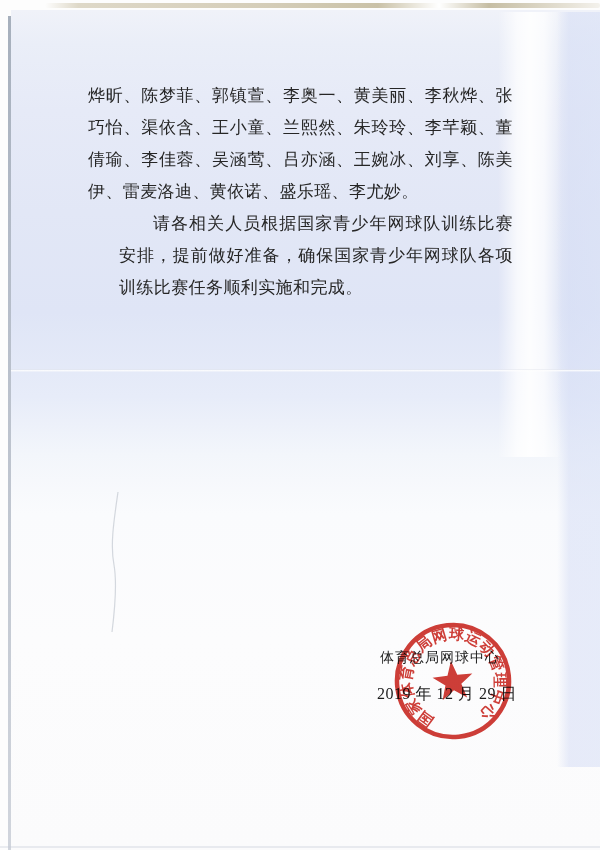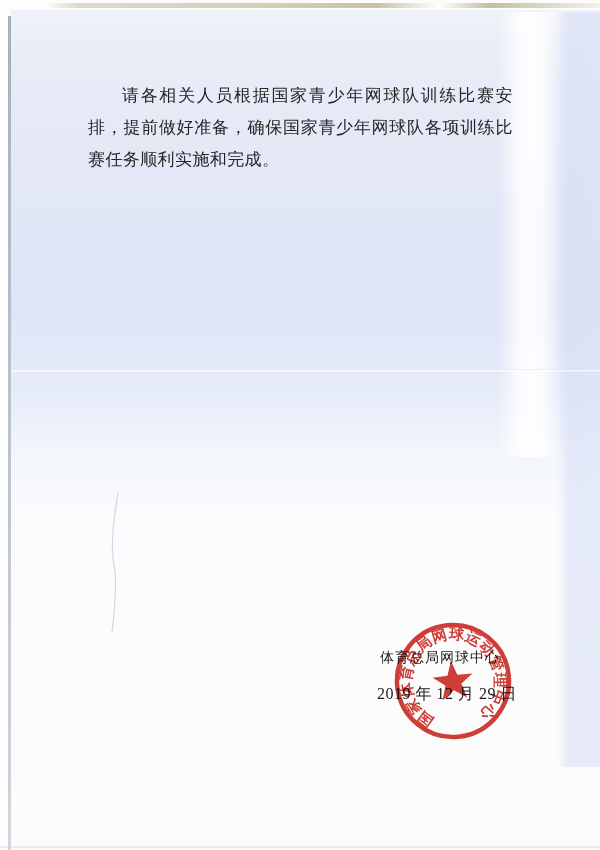--- a/index.html
+++ b/index.html
@@ -85,21 +85,21 @@
 
   
   .content {
     position: absolute; left: 88px; top: 80px; width: 425px;
     font-size: 17px; line-height: 32px;
     color: #262626;
     text-align: justify;
     letter-spacing: 0.4px;
   }
   .content p { margin: 0; }
-  .content p.indent { text-indent: 2em; }
+  .content p.indent { text-indent: 2em; margin-left: 31px; }
 
   
   .sig-org {
     position: absolute; left: 380px; top: 649px;
     font-size: 14px; color: #1c1c1c; letter-spacing: 1px;
     white-space: nowrap;
   }
   .sig-date {
     position: absolute; left: 377px; top: 684px;
     font-size: 16px; color: #1c1c1c; letter-spacing: 0.5px;
@@ -135,20 +135,21 @@
   <div class="top-strip"></div>
   <div class="left-strip"></div>
   <div class="fold-line"></div>
   <div class="bottom-edge"></div>
 
   <svg class="crease" width="40" height="145" viewBox="0 0 40 145">
     <path d="M 18,2 C 14,30 10,55 14,75 C 17,92 15,118 12,142" fill="none" stroke="#c9ced6" stroke-width="1.2" opacity="0.8"></path>
   </svg>
 
   <div class="content">
+    <p>烨昕、陈梦菲、郭镇萱、李奥一、黄美丽、李秋烨、张巧怡、渠依含、王小童、兰熙然、朱玲玲、李芊颖、董倩瑜、李佳蓉、吴涵莺、吕亦涵、王婉冰、刘享、陈美伊、雷麦洛迪、黄依诺、盛乐瑶、李尤妙。</p>
     <p class="indent">请各相关人员根据国家青少年网球队训练比赛安排，提前做好准备，确保国家青少年网球队各项训练比赛任务顺利实施和完成。</p>
   </div>
 
   <div class="sig-org">体育总局网球中心</div>
   <div class="sig-date">2019 年 12 月 29 日</div>
 
   <svg class="seal" viewBox="0 0 130 130">
     <circle class="ring" cx="65" cy="65" r="56"></circle>
     <path id="sealTextArc" d="M 40.9,99.4 A 42,42 0 1 1 89.1,99.4" fill="none"></path>
     <text class="seal-text">

